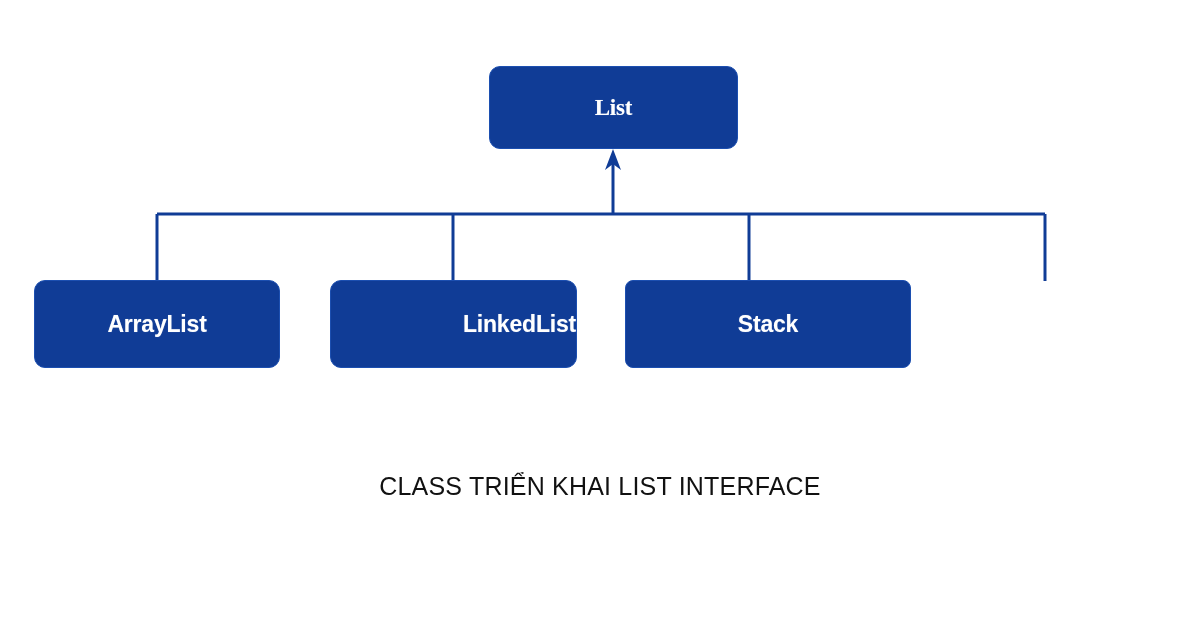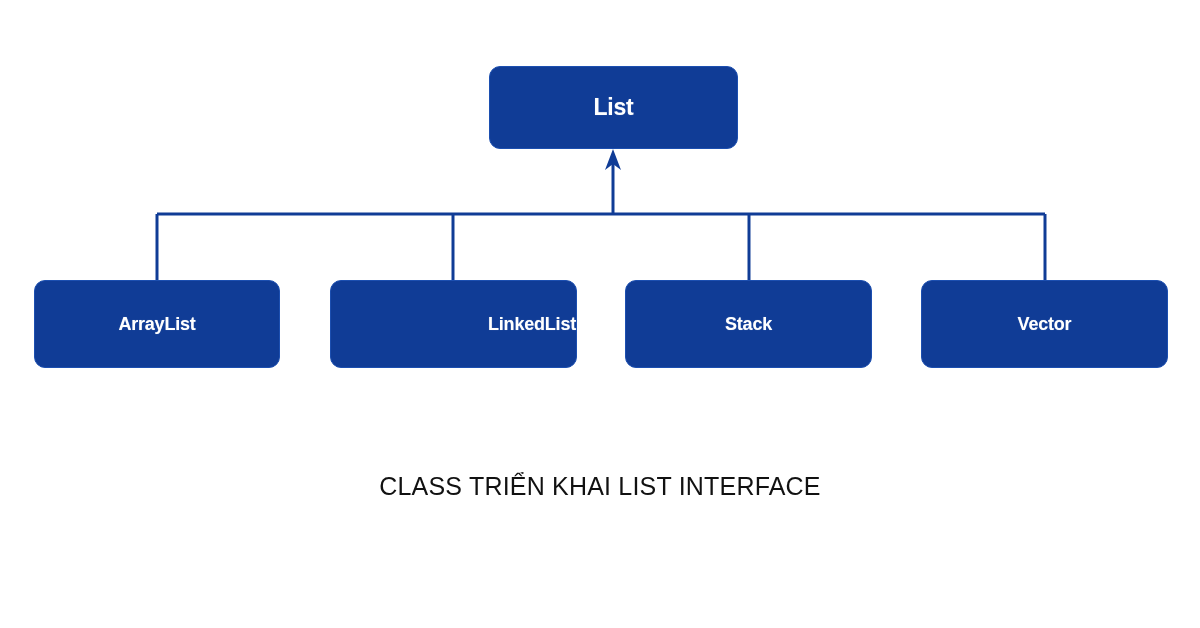--- a/index.html
+++ b/index.html
@@ -33,29 +33,30 @@
     letter-spacing: -0.2px;
     text-shadow: 0 0 1px rgba(255,255,255,0.35);
     user-select: none;
   }
   #node-list {
     left: 489px;
     top: 66px;
     width: 249px;
     height: 83px;
     font-size: 23px;
+    font-family: Liberation Serif, serif;
   }
   .leaf-node {
     top: 280px;
     height: 88px;
-    font-size: 18px;
+    font-size: 23px;
   }
   #node-arraylist  { left: 34px;  width: 246px; }
   #node-linkedlist { left: 330px; width: 247px; justify-content: flex-end; }
-  #node-stack      { left: 625px; width: 247px; }
+  #node-stack      { left: 625px; width: 286px; border-radius: 8px; }
   #node-vector     { left: 921px; width: 247px; }
 
   #connectors {
     position: absolute;
     left: 0;
     top: 0;
     width: 1200px;
     height: 628px;
     pointer-events: none;
   }
@@ -100,19 +101,16 @@
   </div>
 
   <div class="node leaf-node" id="node-linkedlist">
     <span>LinkedList</span>
   </div>
 
   <div class="node leaf-node" id="node-stack">
     <span>Stack</span>
   </div>
 
-  <div class="node leaf-node" id="node-vector">
-    <span>Vector</span>
-  </div>
 
   <div id="caption">CLASS TRIỂN KHAI LIST INTERFACE</div>
 
 </div>
 
 </body></html>

